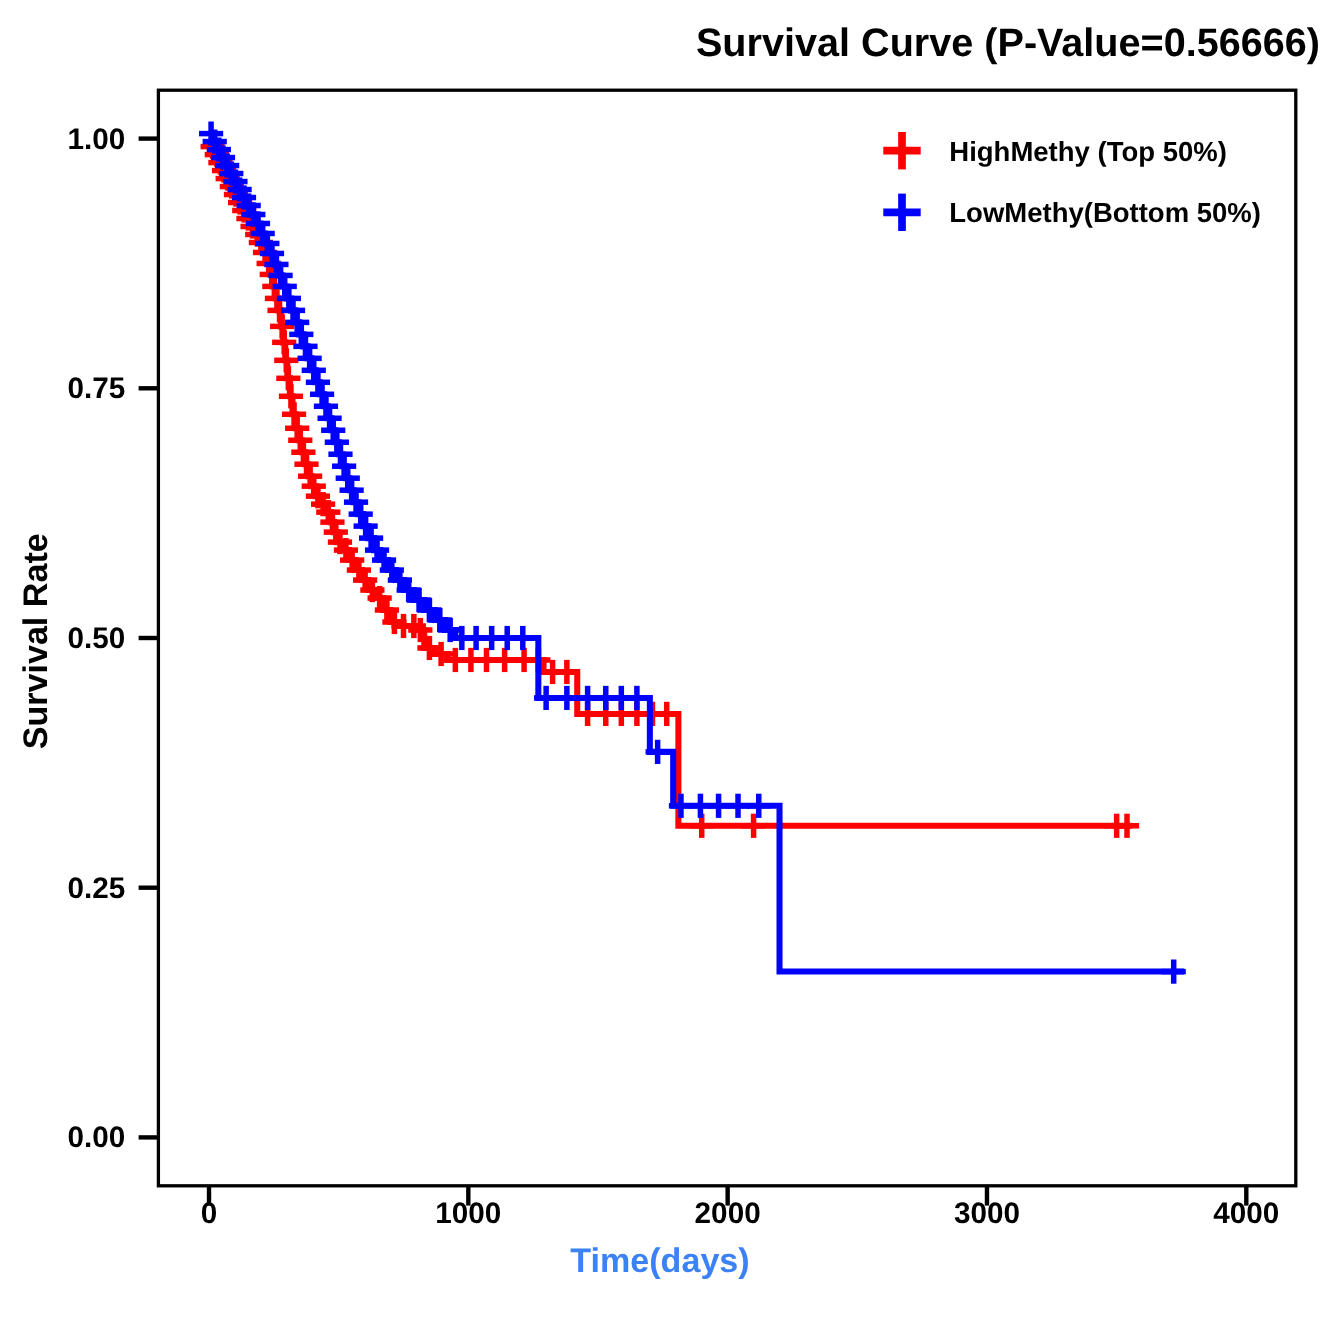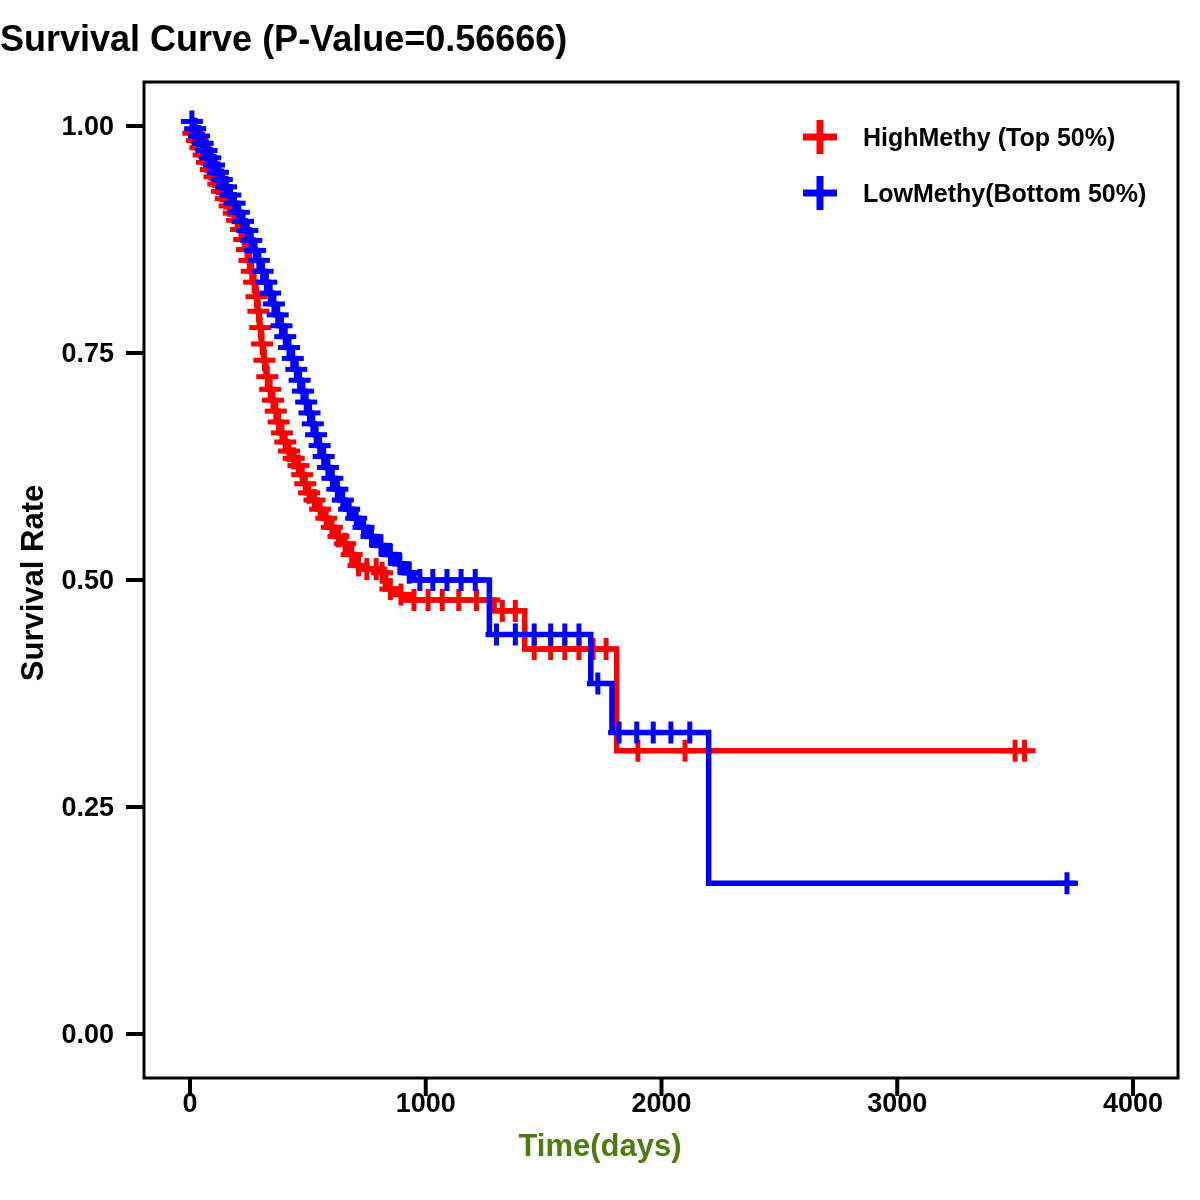--- a/index.html
+++ b/index.html
@@ -17,21 +17,21 @@
     position: relative;
     width: 1200px;
     height: 1200px;
     background: #ffffff;
   }
   #chart-title {
     position: absolute;
     left: 0;
     top: 18px;
     width: 1200px;
-    text-align: left;
+    text-align: right;
     font-family: "Liberation Sans", sans-serif;
     font-size: 36px;
     font-weight: bold;
     color: #000000;
     letter-spacing: 0px;
   }
   #y-axis-label {
     position: absolute;
     left: -97px;
     top: 565px;
@@ -46,21 +46,21 @@
   }
   #x-axis-label {
     position: absolute;
     left: 0;
     top: 1128px;
     width: 1200px;
     text-align: center;
     font-family: "Liberation Sans", sans-serif;
     font-size: 31px;
     font-weight: bold;
-    color: #4d7c0f;
+    color: #3b82f6;
   }
   #plot-svg {
     position: absolute;
     left: 0;
     top: 0;
   }
   .tick-label {
     font-family: "Liberation Sans", sans-serif;
     font-size: 27px;
     font-weight: bold;

